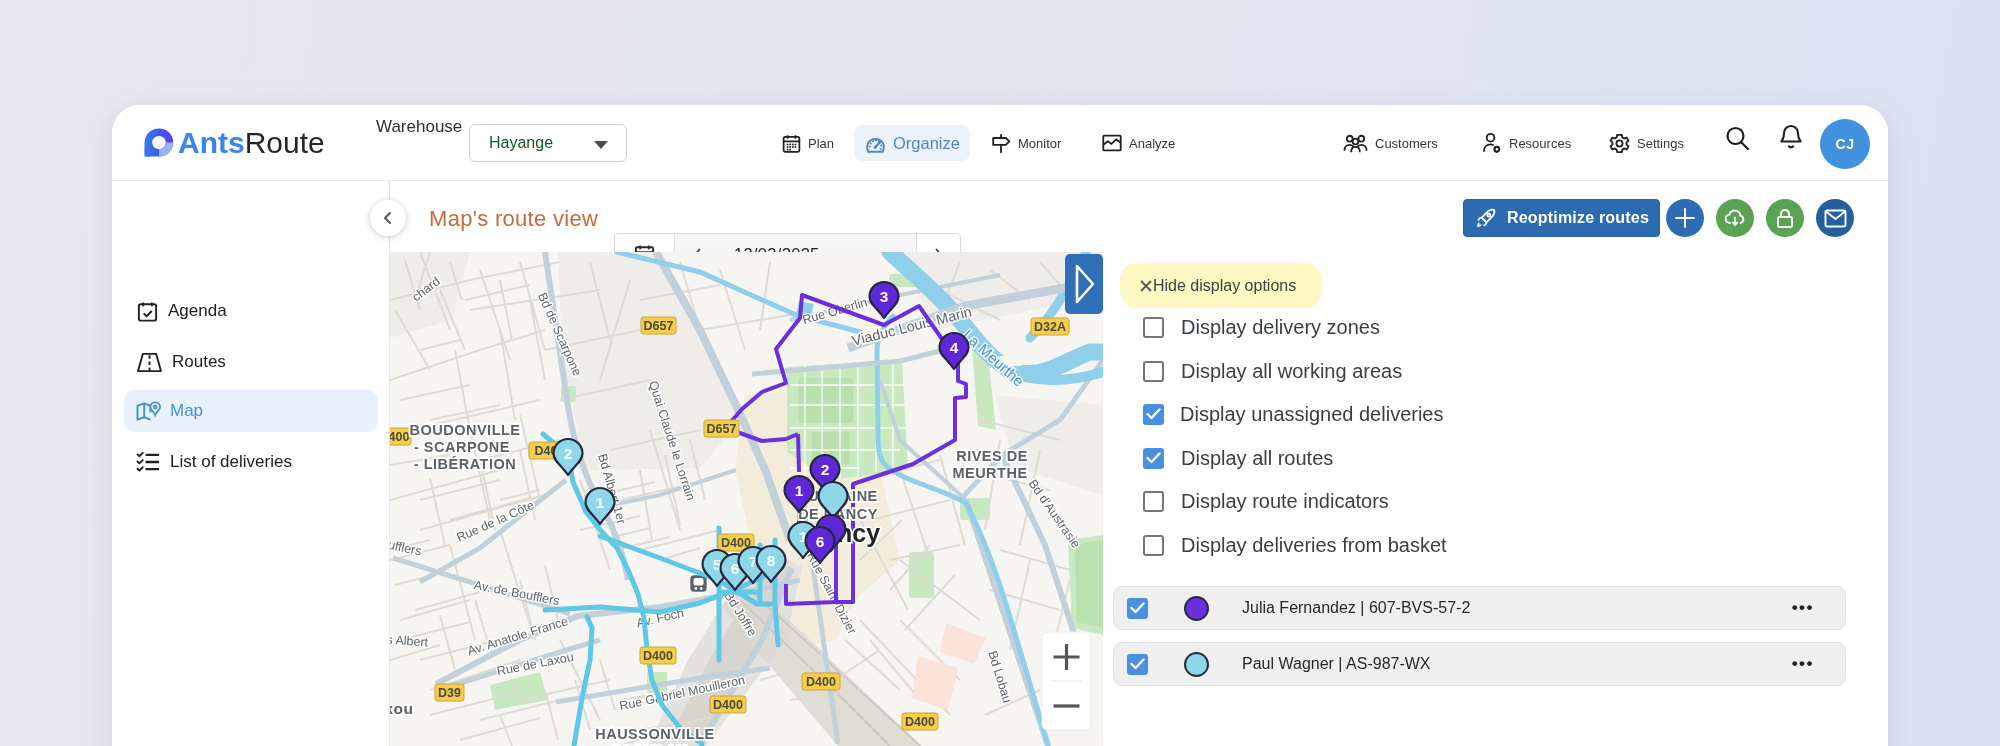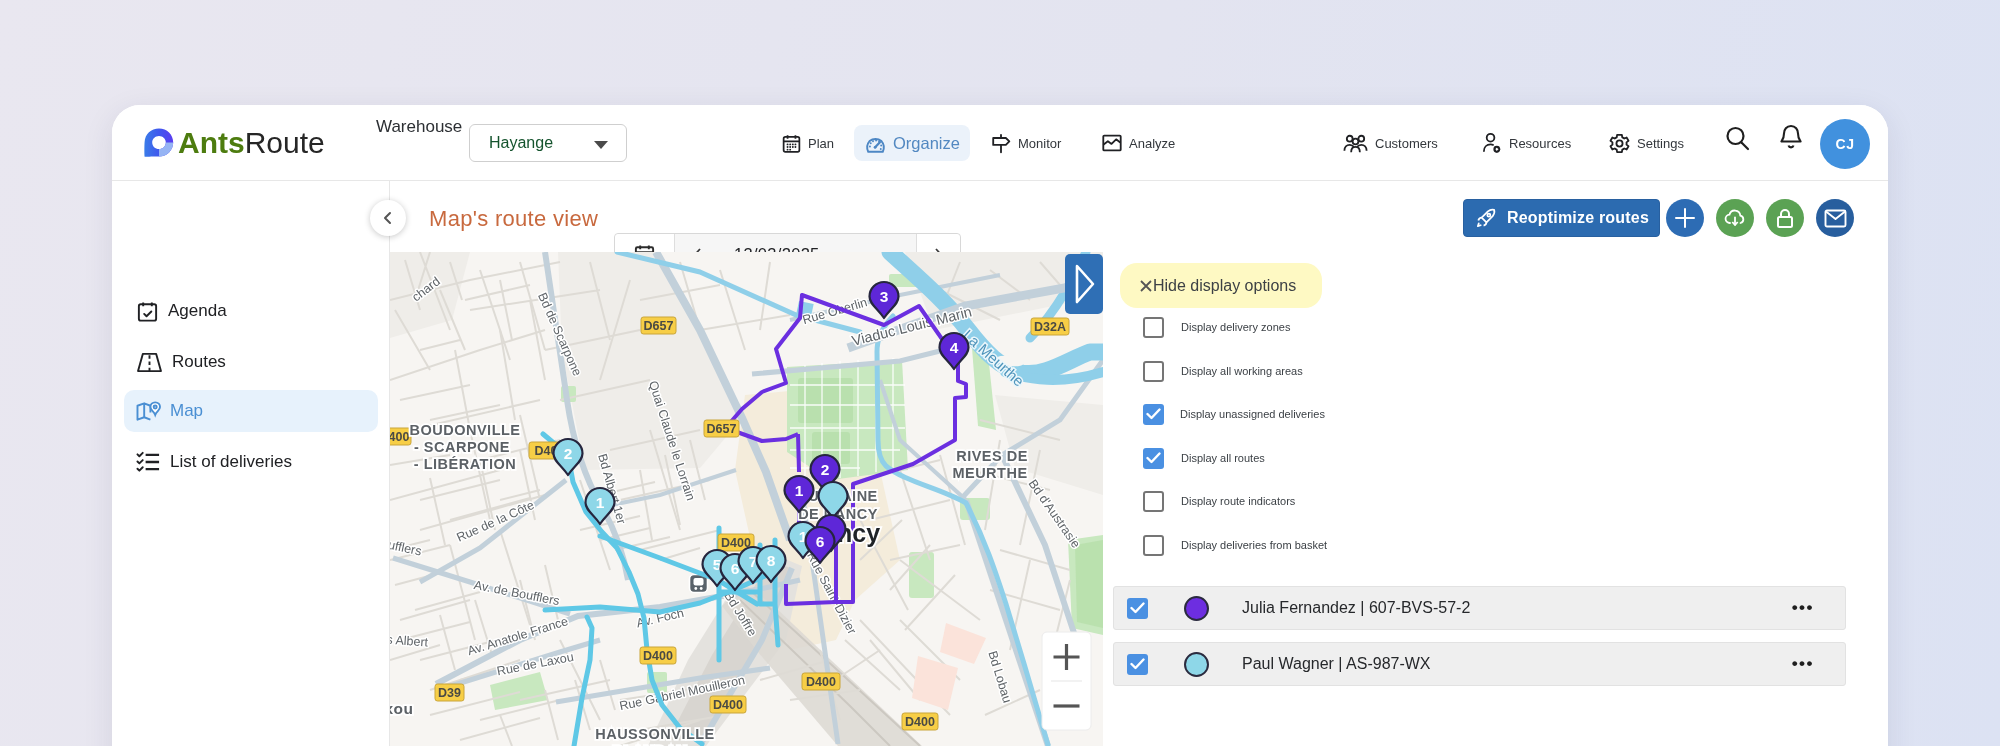--- a/index.html
+++ b/index.html
@@ -3,21 +3,21 @@
 <meta charset="utf-8">
 <style>
   * { margin:0; padding:0; box-sizing:border-box; }
   html,body { width:2000px; height:746px; overflow:hidden; }
   body { font-family:"Liberation Sans", sans-serif; background:linear-gradient(100deg,#e9e7f0 0%,#e3e4f0 55%,#dce2f3 100%); position:relative; }
   .card { position:absolute; left:112px; top:105px; width:1776px; height:680px; background:#fff; border-radius:28px 28px 0 0; box-shadow:0 8px 30px rgba(40,40,80,.10); overflow:hidden; }
   
   .navbar { position:absolute; left:0; top:0; width:100%; height:76px; border-bottom:1px solid #e7e7e7; background:#fff; }
   .logo { position:absolute; left:31px; top:20px; height:36px; display:flex; align-items:center; }
   .logo-text { font-size:30px; letter-spacing:0; color:#262626; margin-left:4px; }
-  .logo-text b { font-weight:700; color:#4d7c0f; }
+  .logo-text b { font-weight:700; color:#3b82f6; }
   .wh-label { position:absolute; left:264px; top:12px; font-size:17px; color:#2c2f33; }
   .wh-select { position:absolute; left:357px; top:19px; width:158px; height:38px; border:1px solid #cfcfcf; border-radius:6px; background:#fff; }
   .wh-select span { position:absolute; left:19px; top:9px; font-size:16px; color:#14532d; }
   .wh-caret { position:absolute; right:18px; top:16px; width:0; height:0; border-left:7px solid transparent; border-right:7px solid transparent; border-top:8px solid #4a4a4a; }
   .nav-item { position:absolute; top:0; height:76px; display:flex; align-items:center; gap:6px; font-size:13px; color:#33373c; font-weight:500; }
   .nav-item svg { flex:0 0 auto; }
   .chip { position:absolute; left:742px; top:20px; width:116px; height:36px; background:#ebf2fa; border-radius:8px; display:flex; align-items:center; justify-content:center; gap:6px; font-size:16.5px; color:#5288c1; font-weight:500; }
   .avatar { position:absolute; left:1708px; top:14px; width:50px; height:50px; border-radius:50%; background:#4191de; color:#fff; font-size:14px; font-weight:700; display:flex; align-items:center; justify-content:center; letter-spacing:.5px; }
   .back-btn { position:absolute; left:258px; top:95px; width:36px; height:36px; border-radius:50%; background:#fff; box-shadow:0 1px 6px rgba(0,0,0,.22); z-index:30; display:flex; align-items:center; justify-content:center; }
   .title { position:absolute; left:317px; top:101px; font-size:22px; color:#c8693e; letter-spacing:.3px; }
@@ -29,24 +29,24 @@
   .btn-reopt { position:absolute; left:1351px; top:94px; width:197px; height:38px; background:#2c6bb0; border:1px solid #2860a0; border-radius:4px; color:#fff; font-size:16px; font-weight:700; display:flex; align-items:center; justify-content:center; gap:10px; letter-spacing:.2px; }
   .cbtn { position:absolute; top:94px; width:38px; height:38px; border-radius:50%; display:flex; align-items:center; justify-content:center; }
   
   .sidebar { position:absolute; left:0; top:76px; width:278px; height:604px; background:#fff; border-right:1px solid #e7e7e7; }
   .side-item { position:absolute; left:0; width:278px; height:42px; display:flex; align-items:center; font-size:17px; color:#202124; }
   .side-item svg { margin-left:24px; }
   .side-item span { margin-left:9px; }
   .side-active { position:absolute; left:12px; top:209px; width:254px; height:42px; background:#e7f2fc; border-radius:10px; }
   
   .pill { position:absolute; left:1008px; top:158px; height:45px; padding:0 26px 0 19px; background:#fef9c3; border-radius:17px; display:flex; align-items:center; font-size:16px; color:#3d4145; }
-  .opt { position:absolute; left:1031px; width:600px; height:22px; display:flex; align-items:center; gap:17px; font-size:11px; color:#3a3f44;text-align:center; }
+  .opt { position:absolute; left:1031px; width:600px; height:22px; display:flex; align-items:center; gap:17px; font-size:20px; color:#3a3f44;text-align:center; }
   .cb { width:21px; height:21px; border:2px solid #757575; border-radius:3px; background:#fff; flex:0 0 auto; }
   .cb.on { border:none; background:#4a90e2; display:flex; align-items:center; justify-content:center; }
-  .drow { position:absolute; left:1001px; width:733px; height:44px; background:#efefef; border:1px solid #e2e2e2; border-radius:3px; display:flex; align-items:center;gap:24px; }
+  .drow { position:absolute; left:1001px; width:733px; height:44px; background:#efefef; border:1px solid #e2e2e2; border-radius:9px; display:flex; align-items:center;gap:24px; }
   .drow .cb2 { width:21px; height:21px; border-radius:3px; background:#4a90e2; margin-left:13px; display:flex; align-items:center; justify-content:center; }
   .drow .dot { width:25px; height:25px; border-radius:50%; margin-left:12px; border:2px solid #2b2b3f; }
   .drow .nm { margin-left:9px; font-size:16px; color:#26282b; }
   .drow .more { margin-left:auto; margin-right:31px; font-size:17px; color:#1f1f1f; letter-spacing:1.5px; font-weight:700; }
 </style>
 </head>
 <body>
 <div class="card">
 
   <div class="navbar">

